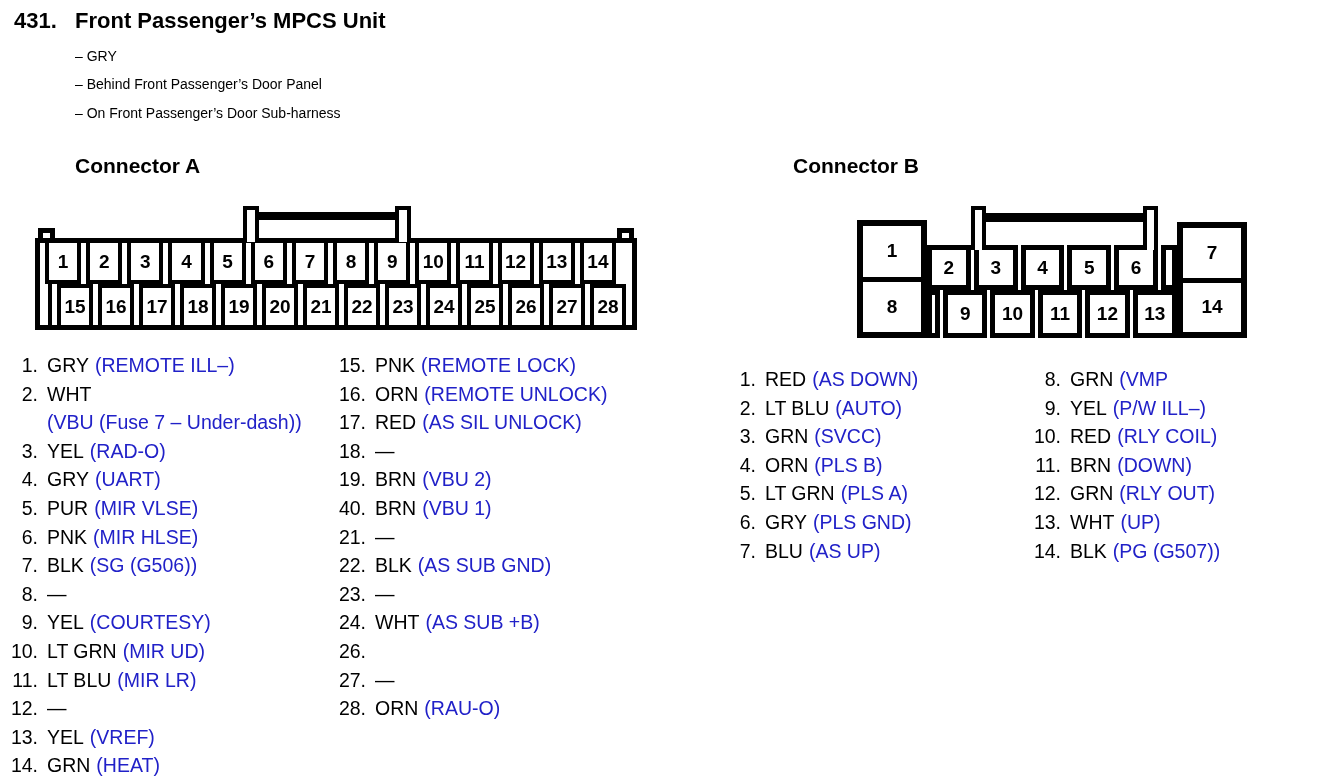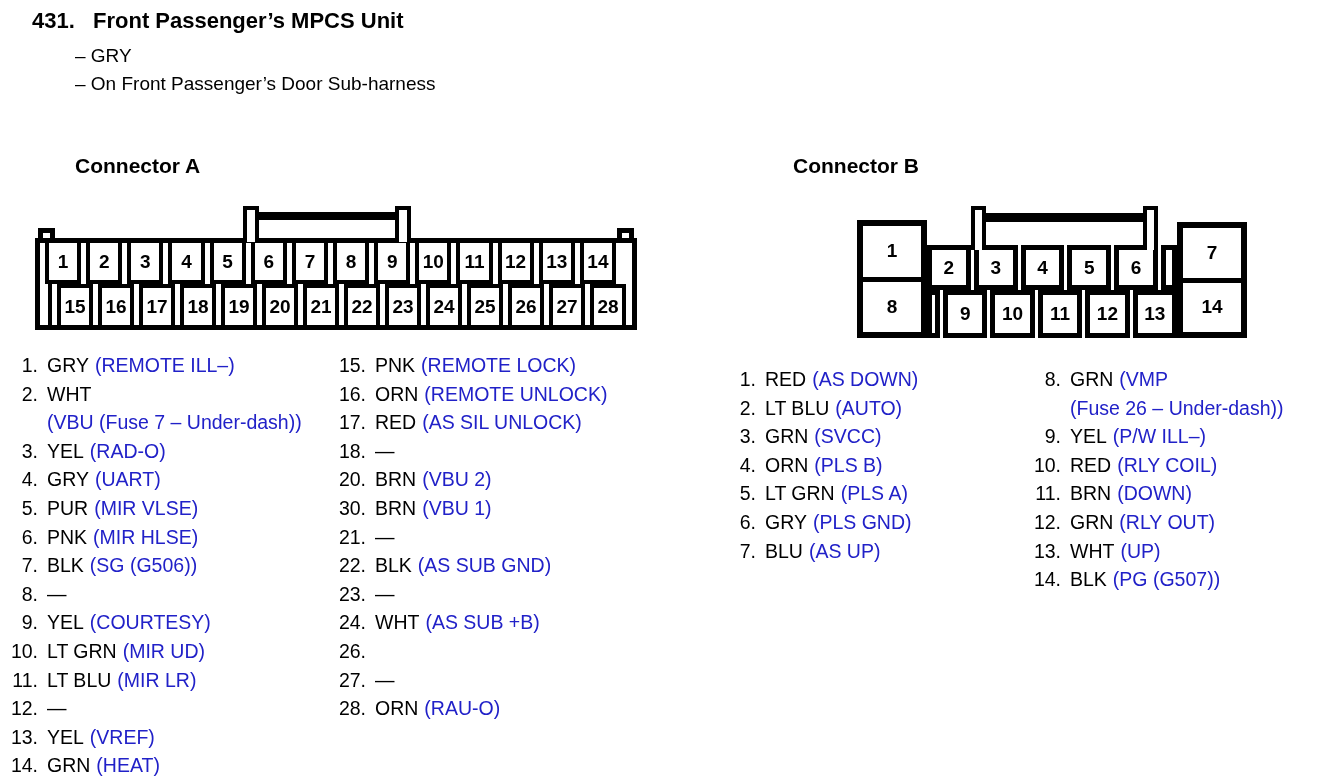--- a/index.html
+++ b/index.html
@@ -5,23 +5,23 @@
   :root { --blue:#2121c8; --ink:#000000; }
   * { box-sizing:border-box; }
   html,body { margin:0; padding:0; }
   body {
     width:1326px; height:782px; position:relative; overflow:hidden;
     background:#ffffff; color:var(--ink);
     font-family:"Liberation Sans", sans-serif;
   }
 
   
-  .title-row { position:absolute; left:32px; top:8px; display:flex; font-weight:bold; font-size:22px; }
+  .title-row { position:absolute; left:14px; top:8px; display:flex; font-weight:bold; font-size:22px; }
   .item-no { width:61px; flex:none; }
-  .details { position:absolute; left:75px; top:42px; font-size:19px; }
+  .details { position:absolute; left:75px; top:42px; font-size:14px; }
   .detail-line { line-height:28.4px; white-space:nowrap; }
   .conn-heading { position:absolute; top:154px; font-weight:bold; font-size:21px; }
   .conn-a-heading { left:75px; }
   .conn-b-heading { left:793px; }
 
   
   .connA { position:absolute; left:35px; top:206px; width:602px; height:124px; }
   .a-body { position:absolute; left:0; top:32px; width:602px; height:92px;
             border:5px solid #000; background:#fff; display:flex; flex-direction:column; }
   .a-row { flex:1; display:flex; min-height:0; }
@@ -76,20 +76,21 @@
 
 <div class="title-row">
   <span class="item-no">431.</span>
   <span>Front Passenger’s MPCS Unit</span>
 </div>
 
 <div class="details">
 
     <div class="detail-line">– GRY</div>
 
+    <div class="detail-line">– Behind Front Passenger’s Door Panel</div>
 
     <div class="detail-line">– On Front Passenger’s Door Sub-harness</div>
   </div>
 
 <div class="conn-heading conn-a-heading">Connector A</div>
 <div class="conn-heading conn-b-heading">Connector B</div>
 
 <div class="connA">
   <div class="a-bar"></div>
   <div class="a-post a-post-left"></div>
@@ -294,26 +295,26 @@
       <span class="pin-num">17.</span>
       <span class="pin-text"><span class="wire">RED</span><span class="sig">(AS SIL UNLOCK)</span></span>
     </div>
 
     <div class="pin-row">
       <span class="pin-num">18.</span>
       <span class="pin-text"><span class="wire">—</span></span>
     </div>
 
     <div class="pin-row">
-      <span class="pin-num">20.</span>
+      <span class="pin-num">19.</span>
       <span class="pin-text"><span class="wire">BRN</span><span class="sig">(VBU 2)</span></span>
     </div>
 
     <div class="pin-row">
-      <span class="pin-num">30.</span>
+      <span class="pin-num">40.</span>
       <span class="pin-text"><span class="wire">BRN</span><span class="sig">(VBU 1)</span></span>
     </div>
 
     <div class="pin-row">
       <span class="pin-num">21.</span>
       <span class="pin-text"><span class="wire">—</span></span>
     </div>
 
     <div class="pin-row">
       <span class="pin-num">22.</span>
@@ -381,21 +382,21 @@
     <div class="pin-row">
       <span class="pin-num">7.</span>
       <span class="pin-text"><span class="wire">BLU</span><span class="sig">(AS UP)</span></span>
     </div>
   </div>
 
 <div class="pinlist list-b2">
 
     <div class="pin-row">
       <span class="pin-num">8.</span>
-      <span class="pin-text"><span class="wire">GRN</span><span class="sig">(VMP</span><span class="line2">(Fuse 26 – Under-dash))</span></span>
+      <span class="pin-text"><span class="wire">GRN</span><span class="sig">(VMP</span></span>
     </div>
 
     <div class="pin-row">
       <span class="pin-num">9.</span>
       <span class="pin-text"><span class="wire">YEL</span><span class="sig">(P/W ILL–)</span></span>
     </div>
 
     <div class="pin-row">
       <span class="pin-num">10.</span>
       <span class="pin-text"><span class="wire">RED</span><span class="sig">(RLY COIL)</span></span>

